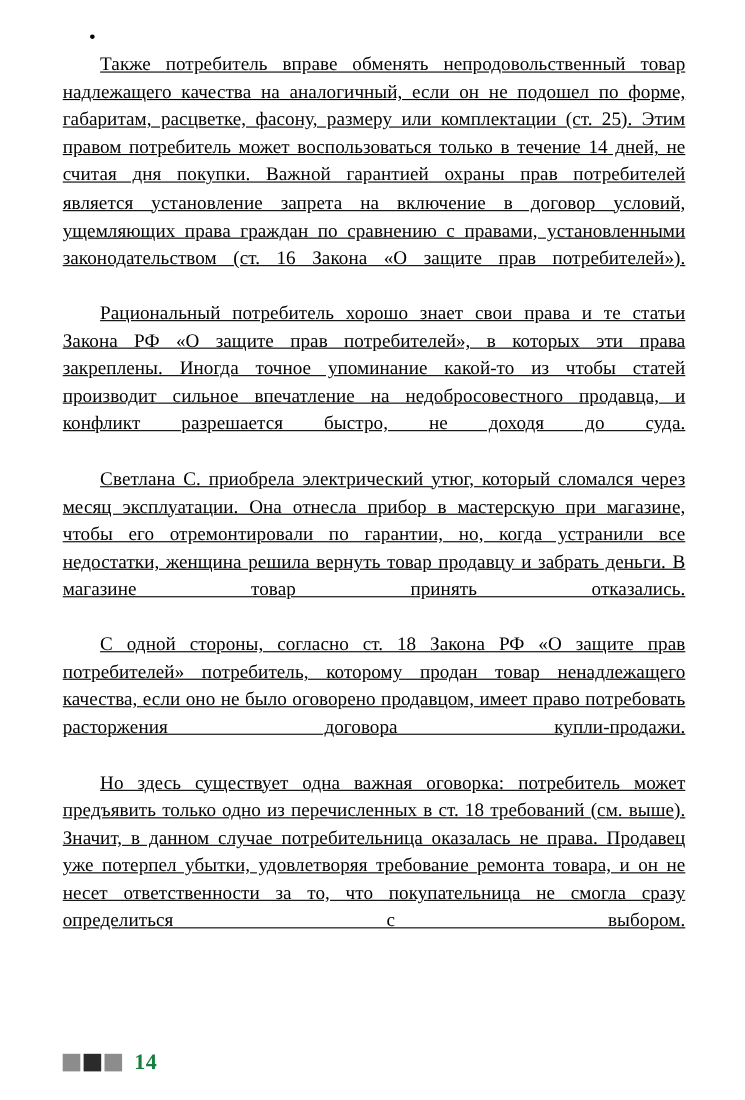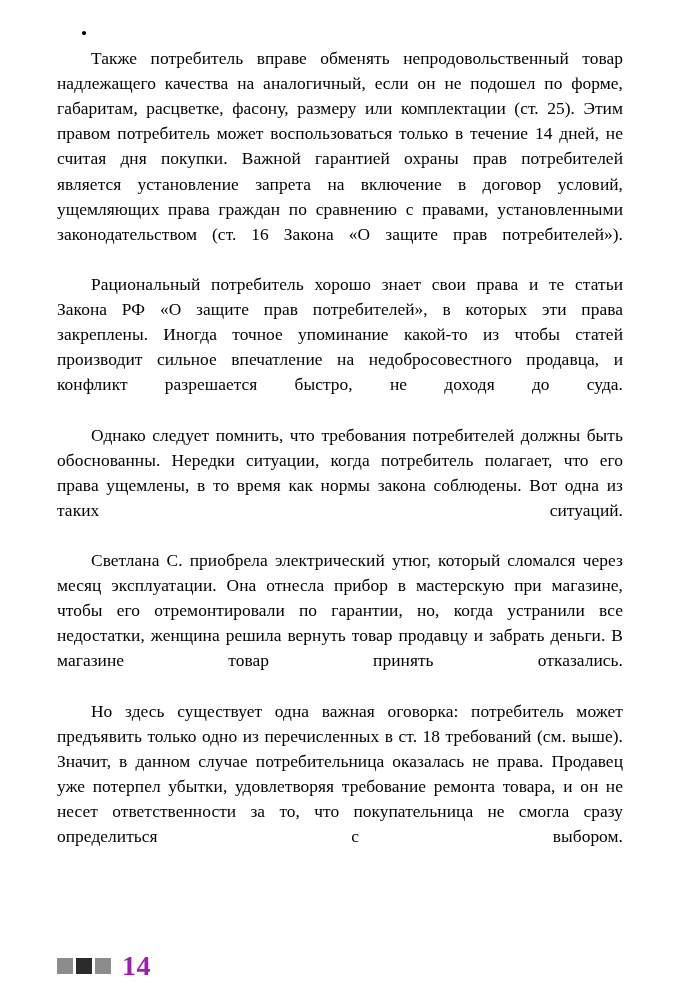--- a/index.html
+++ b/index.html
@@ -39,20 +39,21 @@
     text-justify: inter-word;
     font-size: 17.4px;
     line-height: 25.1px;
     letter-spacing: 0.05px;
     word-spacing: 0.2px;
     hyphens: manual;
   }
 
   .para.indent {
     text-indent: 34px;
+    text-decoration: underline;
   }
 
   .para.bullet {
     text-indent: 0;
     padding-left: 36px;
     position: relative;
   }
   .para.bullet .bullet-dot {
     position: absolute;
     left: 24px;
@@ -86,24 +87,24 @@
   .deco-sq {
     width: 16px;
     height: 16px;
     display: block;
   }
 
   #page-number {
     margin-left: 11px;
     font-family: "Liberation Serif", "DejaVu Serif", serif;
     font-weight: bold;
-    font-size: 28px;
+    font-size: 20px;
     line-height: 24px;
     letter-spacing: 0.5px;
-    color: #a21caf;
+    color: #15803d;
   }
 </style>
 </head>
 <body>
 
 <div id="page">
 
   <div id="text-column">
 
     <p class="para bullet">
@@ -111,28 +112,28 @@
     </p>
 
     <p class="para indent">
       <span>Также потребитель вправе обменять непродовольственный товар надлежащего качества на аналогичный, если он не подошел по форме, габаритам, расцветке, фасону, размеру или комплектации (ст. 25). Этим правом потребитель может воспользоваться только в течение 14 дней, не считая дня покупки. Важной гарантией охраны прав потребителей является установление запрета на включение в договор условий, ущемляющих права граждан по сравнению с правами, установленными законодательством (ст. 16 Закона «О защите прав потребителей»).</span>
     </p>
 
     <p class="para indent">
       <span>Рациональный потребитель хорошо знает свои права и те статьи Закона РФ «О защите прав потребителей», в которых эти права закреплены. Иногда точное упоминание какой-то из чтобы статей производит сильное впечатление на недобросовестного продавца, и конфликт разрешается быстро, не доходя до суда.</span>
     </p>
 
-    <p class="para indent">
-      <span>Однако следует помнить, что требования потребителей должны быть обоснованны. Нередки ситуации, когда потребитель полагает, что его права ущемлены, в то время как нормы закона соблюдены. Вот одна из таких ситуаций.</span>
-    </p>
 
     <p class="para indent">
       <span>Светлана С. приобрела электрический утюг, который сломался через месяц эксплуатации. Она отнесла прибор в мастерскую при магазине, чтобы его отремонтировали по гарантии, но, когда устранили все недостатки, женщина решила вернуть товар продавцу и забрать деньги. В магазине товар принять отказались.</span>
     </p>
 
+    <p class="para indent">
+      <span>С одной стороны, согласно ст. 18 Закона РФ «О защите прав потребителей» потребитель, которому продан товар ненадлежащего качества, если оно не было оговорено продавцом, имеет право потребовать расторжения договора купли-продажи.</span>
+    </p>
 
     <p class="para indent">
       <span>Но здесь существует одна важная оговорка: потребитель может предъявить только одно из перечисленных в ст. 18 требований (см. выше). Значит, в данном случае потребительница оказалась не права. Продавец уже потерпел убытки, удовлетворяя требование ремонта товара, и он не несет ответственности за то, что покупательница не смогла сразу определиться с выбором.</span>
     </p>
 
   </div>
 
   <div id="footer">
     <div class="deco-squares">
       <span class="deco-sq" style="background: rgb(140, 140, 140);"></span>

